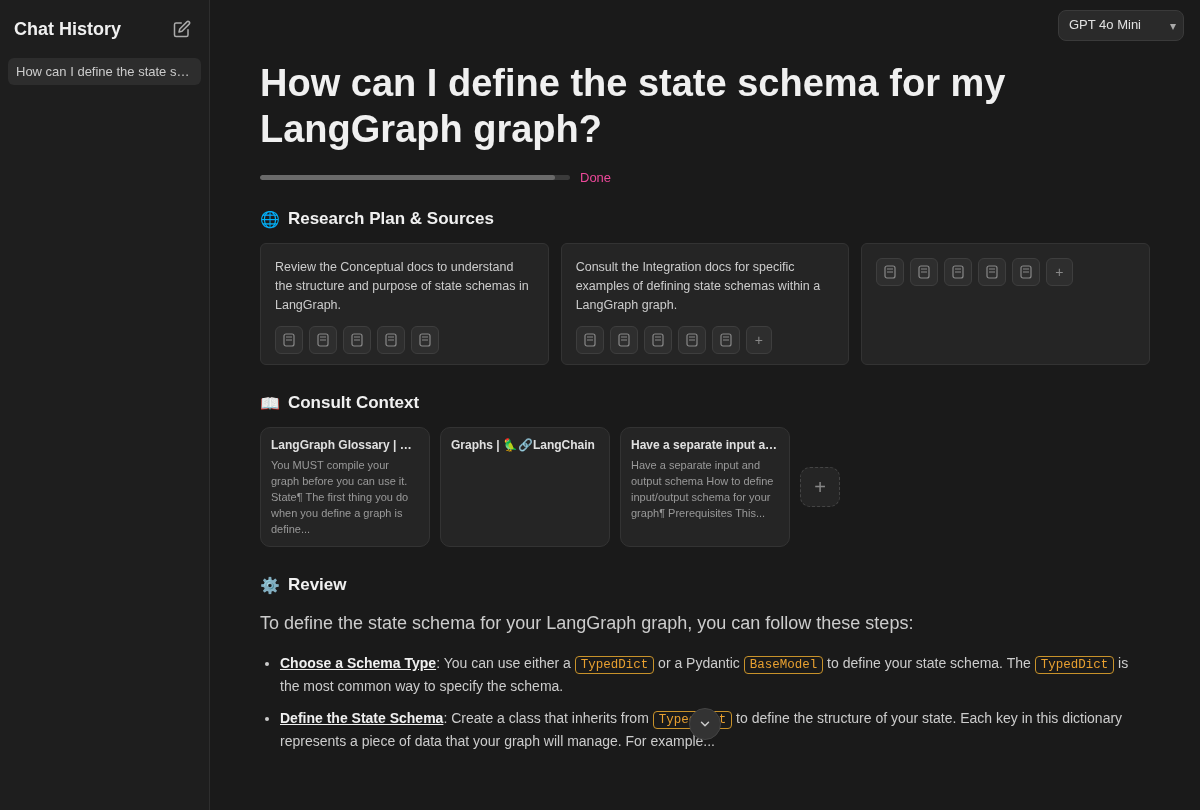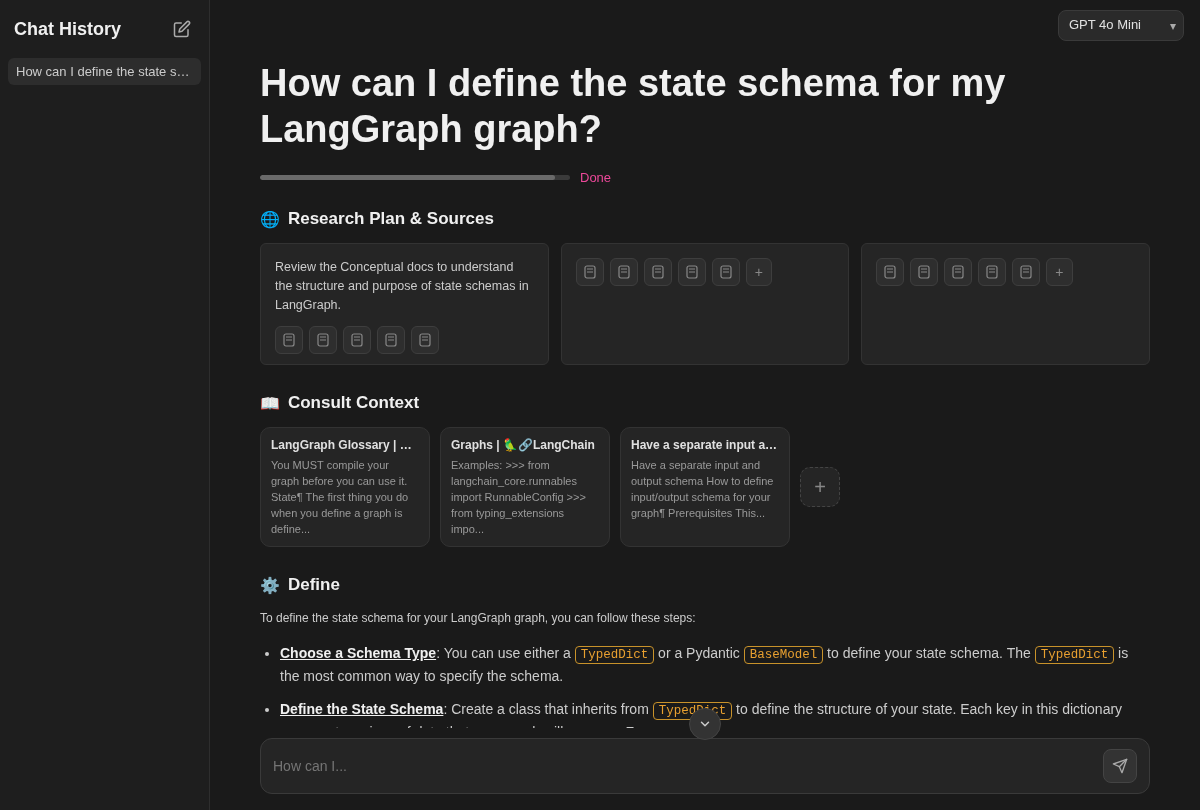--- a/index.html
+++ b/index.html
@@ -263,21 +263,21 @@
       align-items: center;
       justify-content: center;
       color: #888;
       font-size: 20px;
       cursor: pointer;
       align-self: center;
     }
 
     
     .answer-text {
-      font-size: 12px;
+      font-size: 18px;
       color: #ccc;
       line-height: 1.6;
       margin-bottom: 14px;
     }
     .answer-list {
       list-style: disc;
       padding-left: 20px;
     }
     .answer-list li {
       font-size: 14px;
@@ -435,20 +435,21 @@
                 <svg width="12" height="14" viewBox="0 0 12 14" fill="none">
                   <rect x="1" y="1" width="10" height="12" rx="2" stroke="#888" stroke-width="1.2"></rect>
                   <line x1="3" y1="4" x2="9" y2="4" stroke="#888" stroke-width="1"></line>
                   <line x1="3" y1="7" x2="9" y2="7" stroke="#888" stroke-width="1"></line>
                 </svg>
               </div>
           </div>
         </div>
 
         <div class="research-card">
+          <p class="research-card-text">Consult the Integration docs for specific examples of defining state schemas within a LangGraph graph.</p>
           <div class="card-files">
             <div class="file-chip">
                 <svg width="12" height="14" viewBox="0 0 12 14" fill="none">
                   <rect x="1" y="1" width="10" height="12" rx="2" stroke="#888" stroke-width="1.2"></rect>
                   <line x1="3" y1="4" x2="9" y2="4" stroke="#888" stroke-width="1"></line>
                   <line x1="3" y1="7" x2="9" y2="7" stroke="#888" stroke-width="1"></line>
                 </svg>
               </div>
             <div class="file-chip">
                 <svg width="12" height="14" viewBox="0 0 12 14" fill="none">
@@ -530,57 +531,45 @@
         <span class="section-icon">📖</span>
         <span class="section-title">Consult Context</span>
       </div>
       <div class="context-cards-row">
         <div class="context-card">
           <div class="context-card-title">LangGraph Glossary | 🦜...</div>
           <div class="context-card-body">You MUST compile your graph before you can use it. State¶ The first thing you do when you define a graph is define...</div>
         </div>
         <div class="context-card">
           <div class="context-card-title">Graphs | 🦜🔗LangChain</div>
-          <div class="context-card-body">Examples: &gt;&gt;&gt; from langchain_core.runnables import RunnableConfig &gt;&gt;&gt; from typing_extensions impo...</div>
         </div>
         <div class="context-card">
           <div class="context-card-title">Have a separate input and...</div>
           <div class="context-card-body">Have a separate input and output schema How to define input/output schema for your graph¶ Prerequisites This...</div>
         </div>
         <div class="context-add-btn">+</div>
       </div>
     </div>
 
     <div class="section">
       <div class="section-header">
         <span class="section-icon">⚙️</span>
-        <span class="section-title">Define</span>
+        <span class="section-title">Review</span>
       </div>
       <p class="answer-text">To define the state schema for your LangGraph graph, you can follow these steps:</p>
       <ul class="answer-list">
         <li>
           <strong>Choose a Schema Type</strong>: You can use either a <span class="code-tag">TypedDict</span> or a Pydantic <span class="code-tag">BaseModel</span> to define your state schema. The <span class="code-tag">TypedDict</span> is the most common way to specify the schema.
         </li>
         <li>
           <strong>Define the State Schema</strong>: Create a class that inherits from <span class="code-tag">TypedDict</span> to define the structure of your state. Each key in this dictionary represents a piece of data that your graph will manage. For example...
         </li>
       </ul>
     </div>
   </div>
 
   <div id="scroll-down-btn">
     <svg width="14" height="14" viewBox="0 0 24 24" fill="none" stroke="currentColor" stroke-width="2.5" stroke-linecap="round" stroke-linejoin="round">
       <polyline points="6 9 12 15 18 9"></polyline>
     </svg>
   </div>
 
-  <div id="input-area">
-    <div id="chat-input-wrap">
-      <input id="chat-input" type="text" placeholder="How can I..." style="">
-      <button id="send-btn">
-        <svg width="16" height="16" viewBox="0 0 24 24" fill="none" stroke="currentColor" stroke-width="2" stroke-linecap="round" stroke-linejoin="round">
-          <line x1="22" y1="2" x2="11" y2="13"></line>
-          <polygon points="22 2 15 22 11 13 2 9 22 2"></polygon>
-        </svg>
-      </button>
-    </div>
-  </div>
 </div>
 
 </body></html>

